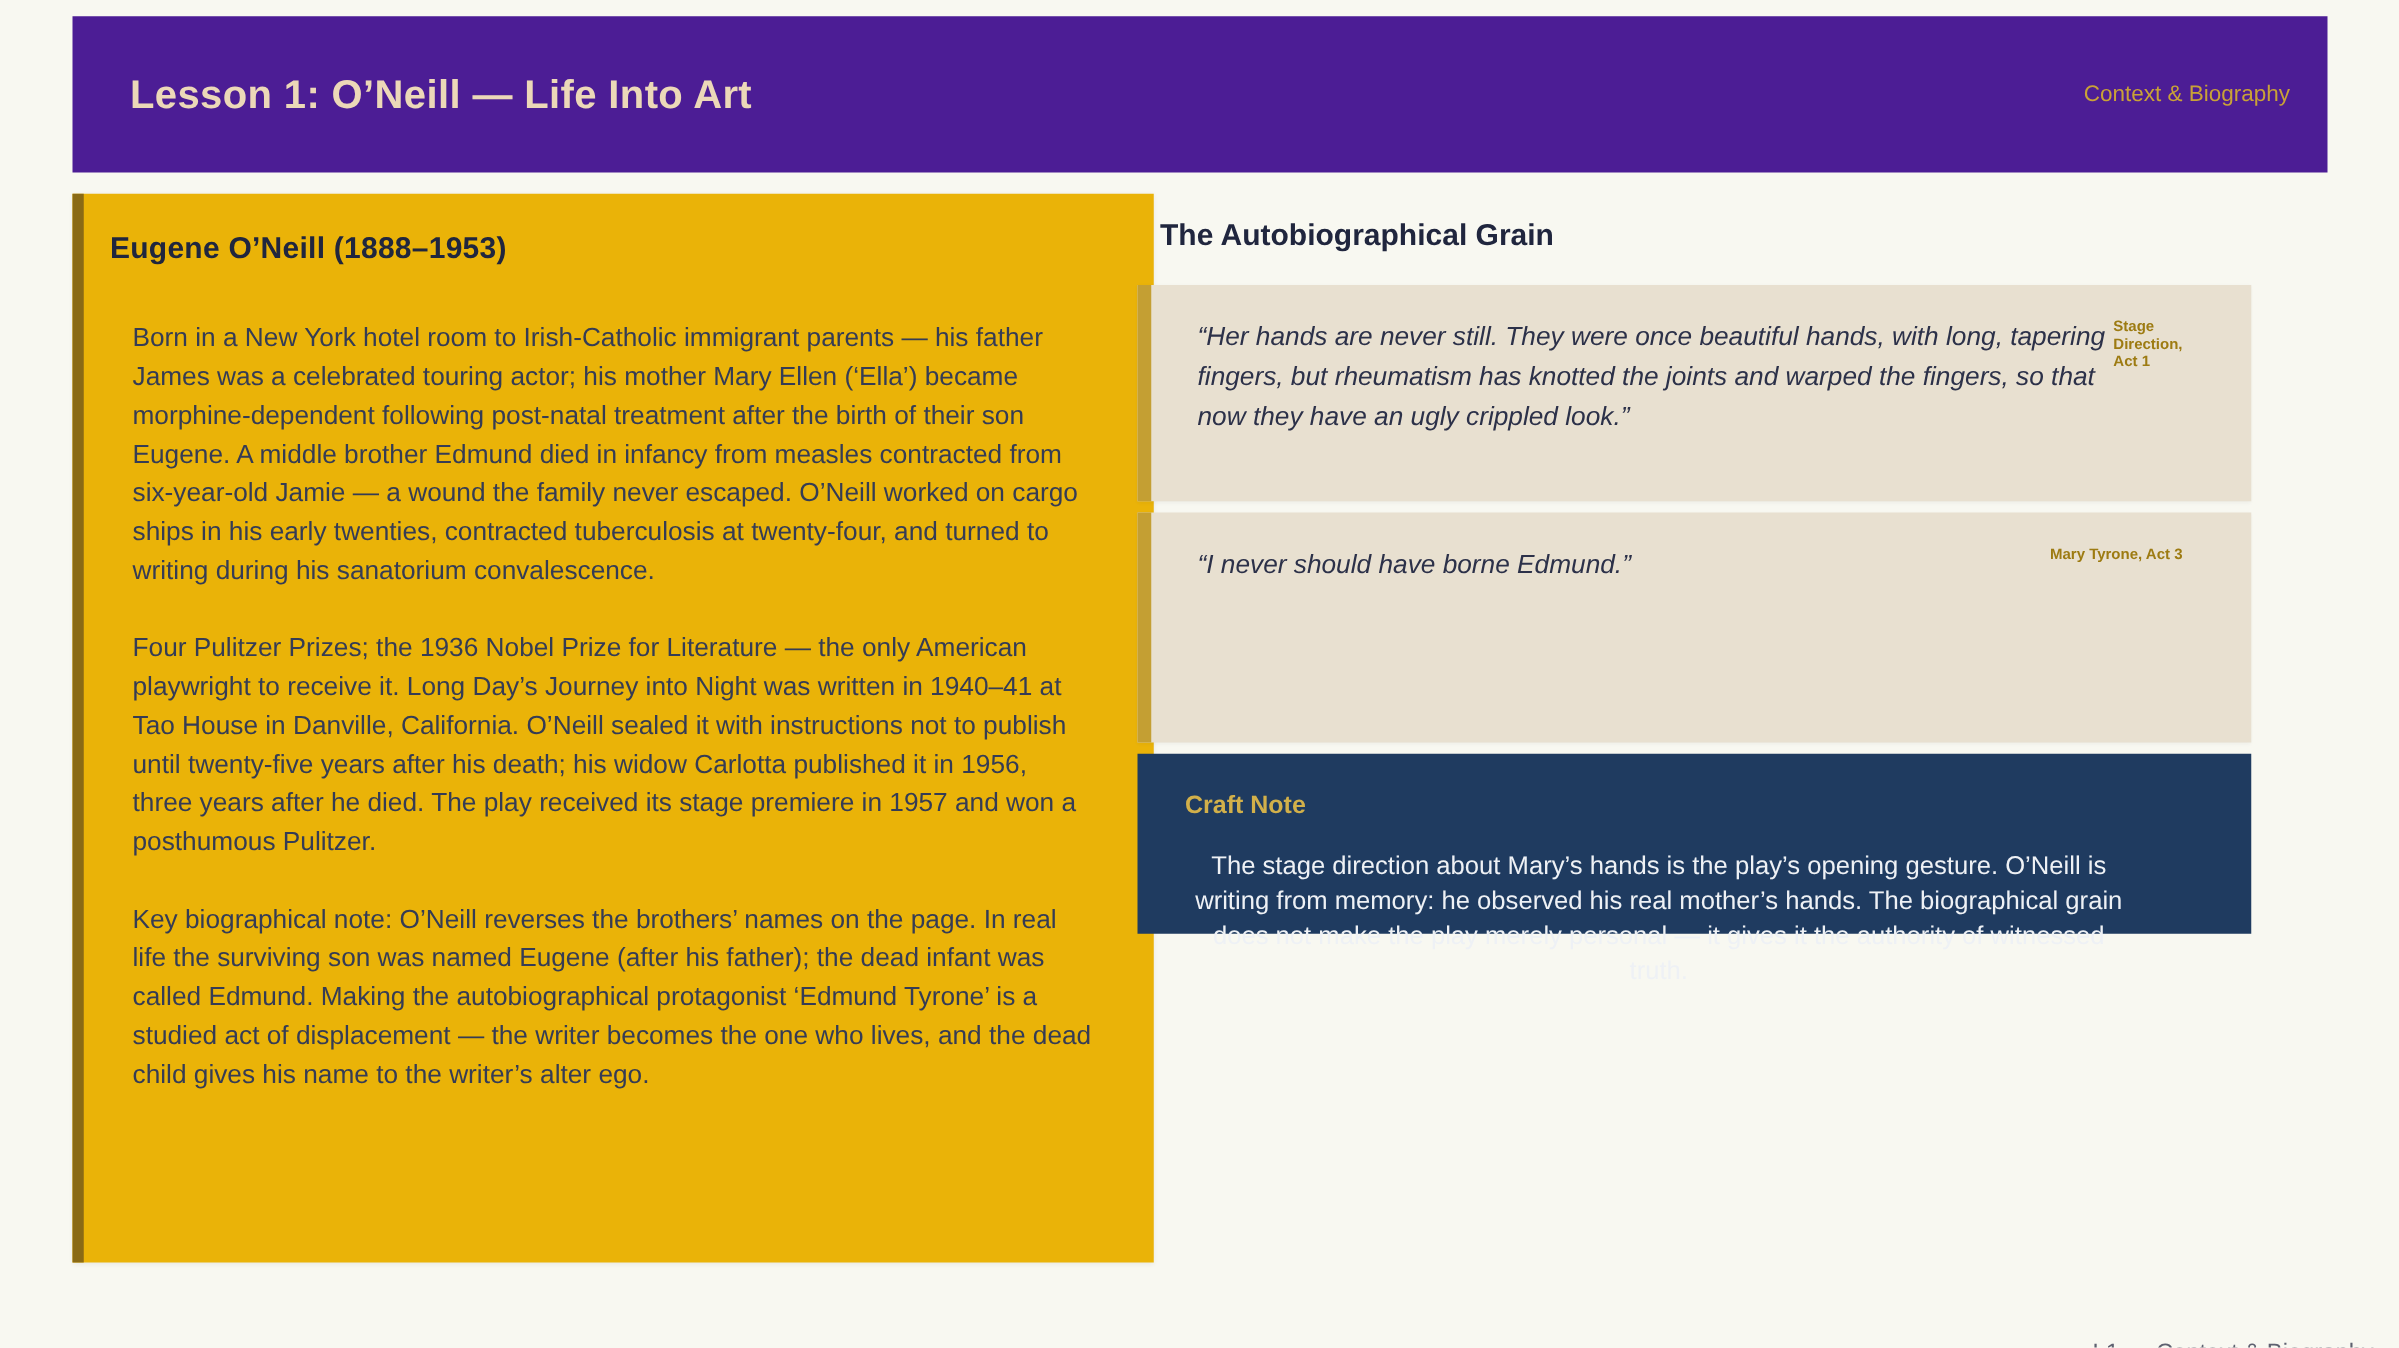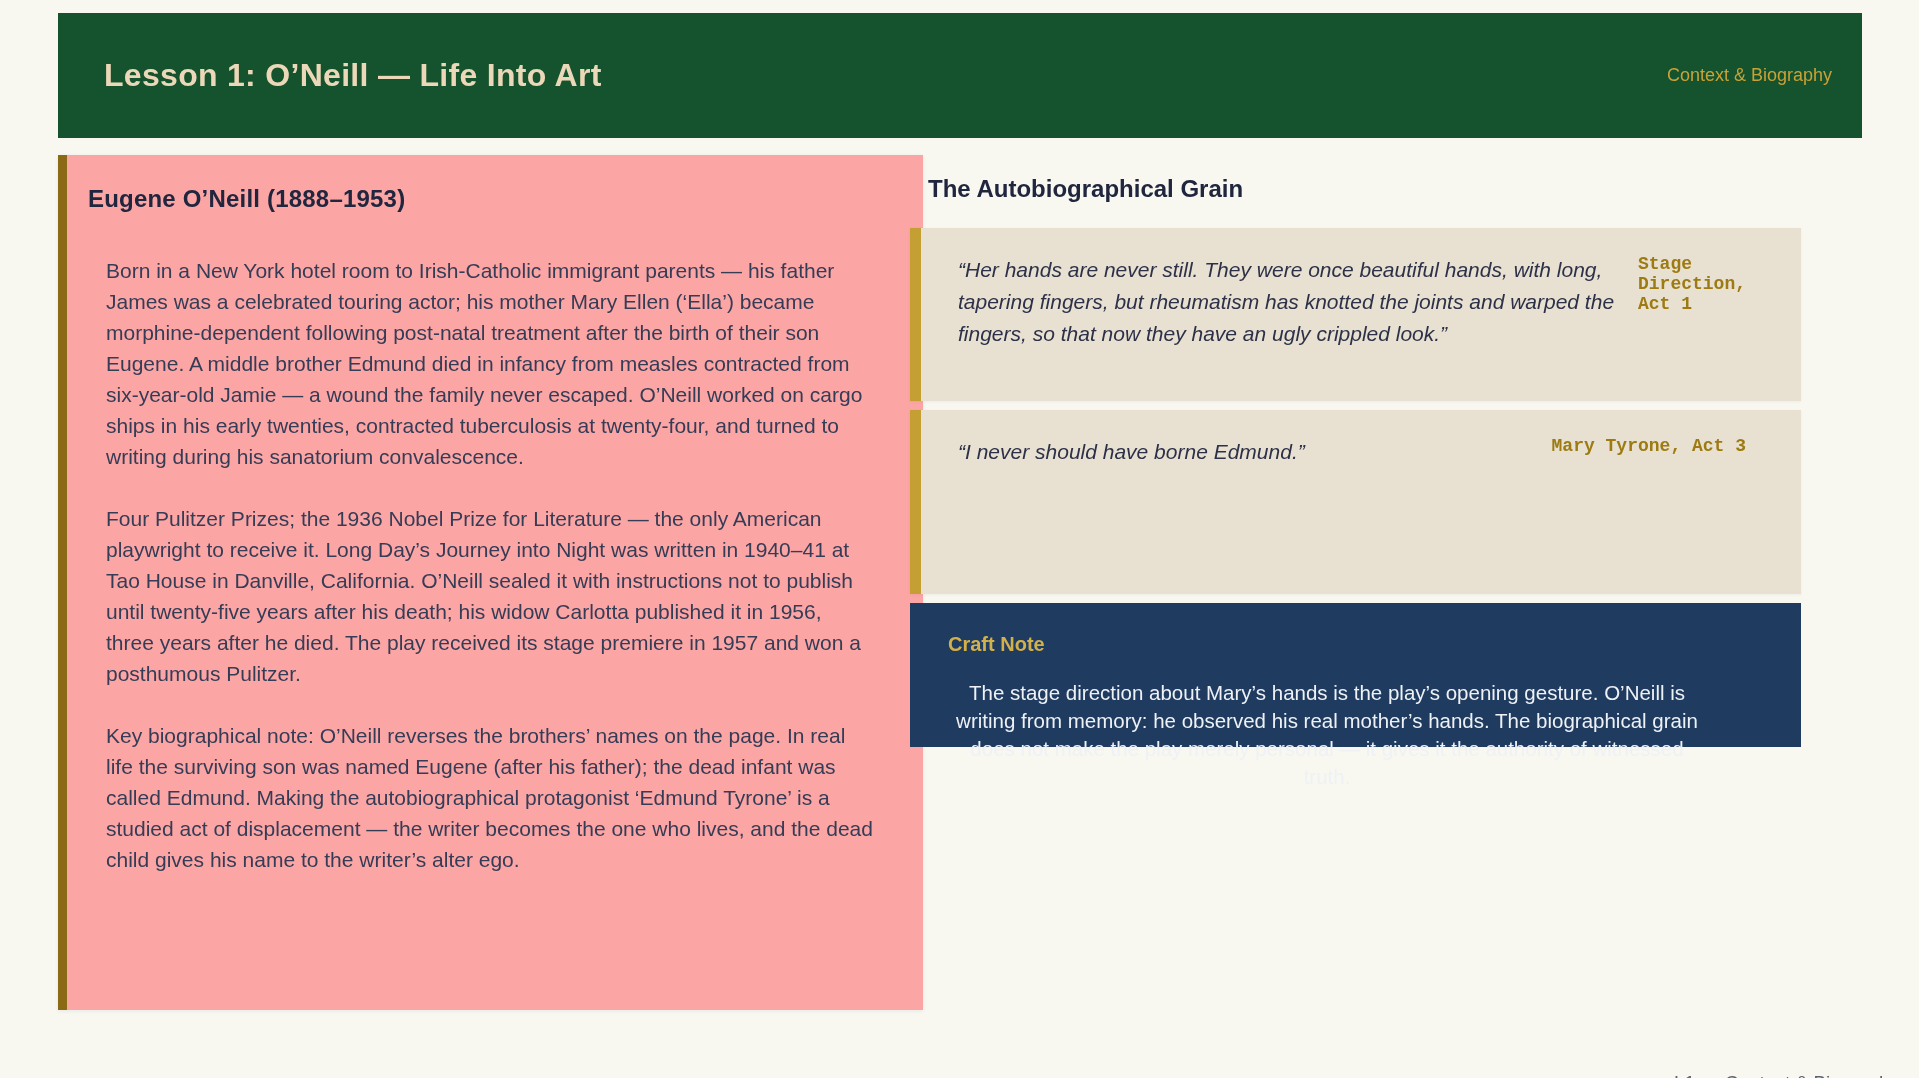--- a/index.html
+++ b/index.html
@@ -7,35 +7,35 @@
   body {
     background: #f8f8f1;
     font-family: "Liberation Sans", "DejaVu Sans", sans-serif;
     overflow: hidden;
   }
   .slide { position: relative; width: 1919px; height: 1078px; }
 
   
   .header-bar {
     position: absolute; left: 58px; top: 13px; width: 1804px; height: 125px;
-    background: #14532d;
+    background: #4c1d95;
     display: flex; align-items: center; justify-content: space-between;
     padding: 0 30px 0 46px;
   }
   .lesson-title {
     color: #ecd8b8; font-size: 32px; font-weight: bold; letter-spacing: 0.3px;
   }
   .header-badge {
     color: #c9a237; font-size: 18px; font-weight: normal;
   }
 
   
   .bio-card {
     position: absolute; left: 58px; top: 155px; width: 865px; height: 855px;
-    background: #fca5a5;
+    background: #eab308;
     border-left: 9px solid #8a6a15;
     padding: 30px 50px 24px 21px;
     box-shadow: 0 1px 4px rgba(40,40,60,0.08);
   }
   .bio-heading {
     color: #20263e; font-size: 24px; font-weight: bold; letter-spacing: 0.2px;
   }
   .bio-text {
     margin-left: 18px; margin-top: 42px; width: 767px;
     color: #353c55; font-size: 21px; line-height: 31px;
@@ -57,21 +57,21 @@
     display: flex; justify-content: space-between;
     box-shadow: 0 1px 3px rgba(40,40,60,0.05);
   }
   .quote-card.q1 { height: 173px; }
   .quote-card.q2 { height: 194px; }
   .quote-card.q3 { height: 184px; }
   .quote-text {
     font-style: italic; color: #2c3149; font-size: 21px; line-height: 32px;
   }
   .quote-attribution {
-    color: #9d7b12; font-size: 18px; font-weight: bold; padding-bottom: 6px; font-family: Liberation Mono, monospace;
+    color: #9d7b12; font-size: 12px; font-weight: bold; padding-bottom: 6px;
   }
 
   
   .craft-note {
     background: #1f3b60; margin-top: 2px; height: 144px;
     padding: 30px 95px 20px 38px;
   }
   .craft-note-heading {
     color: #d2b04a; font-size: 20px; font-weight: bold; margin-bottom: 23px;
   }

